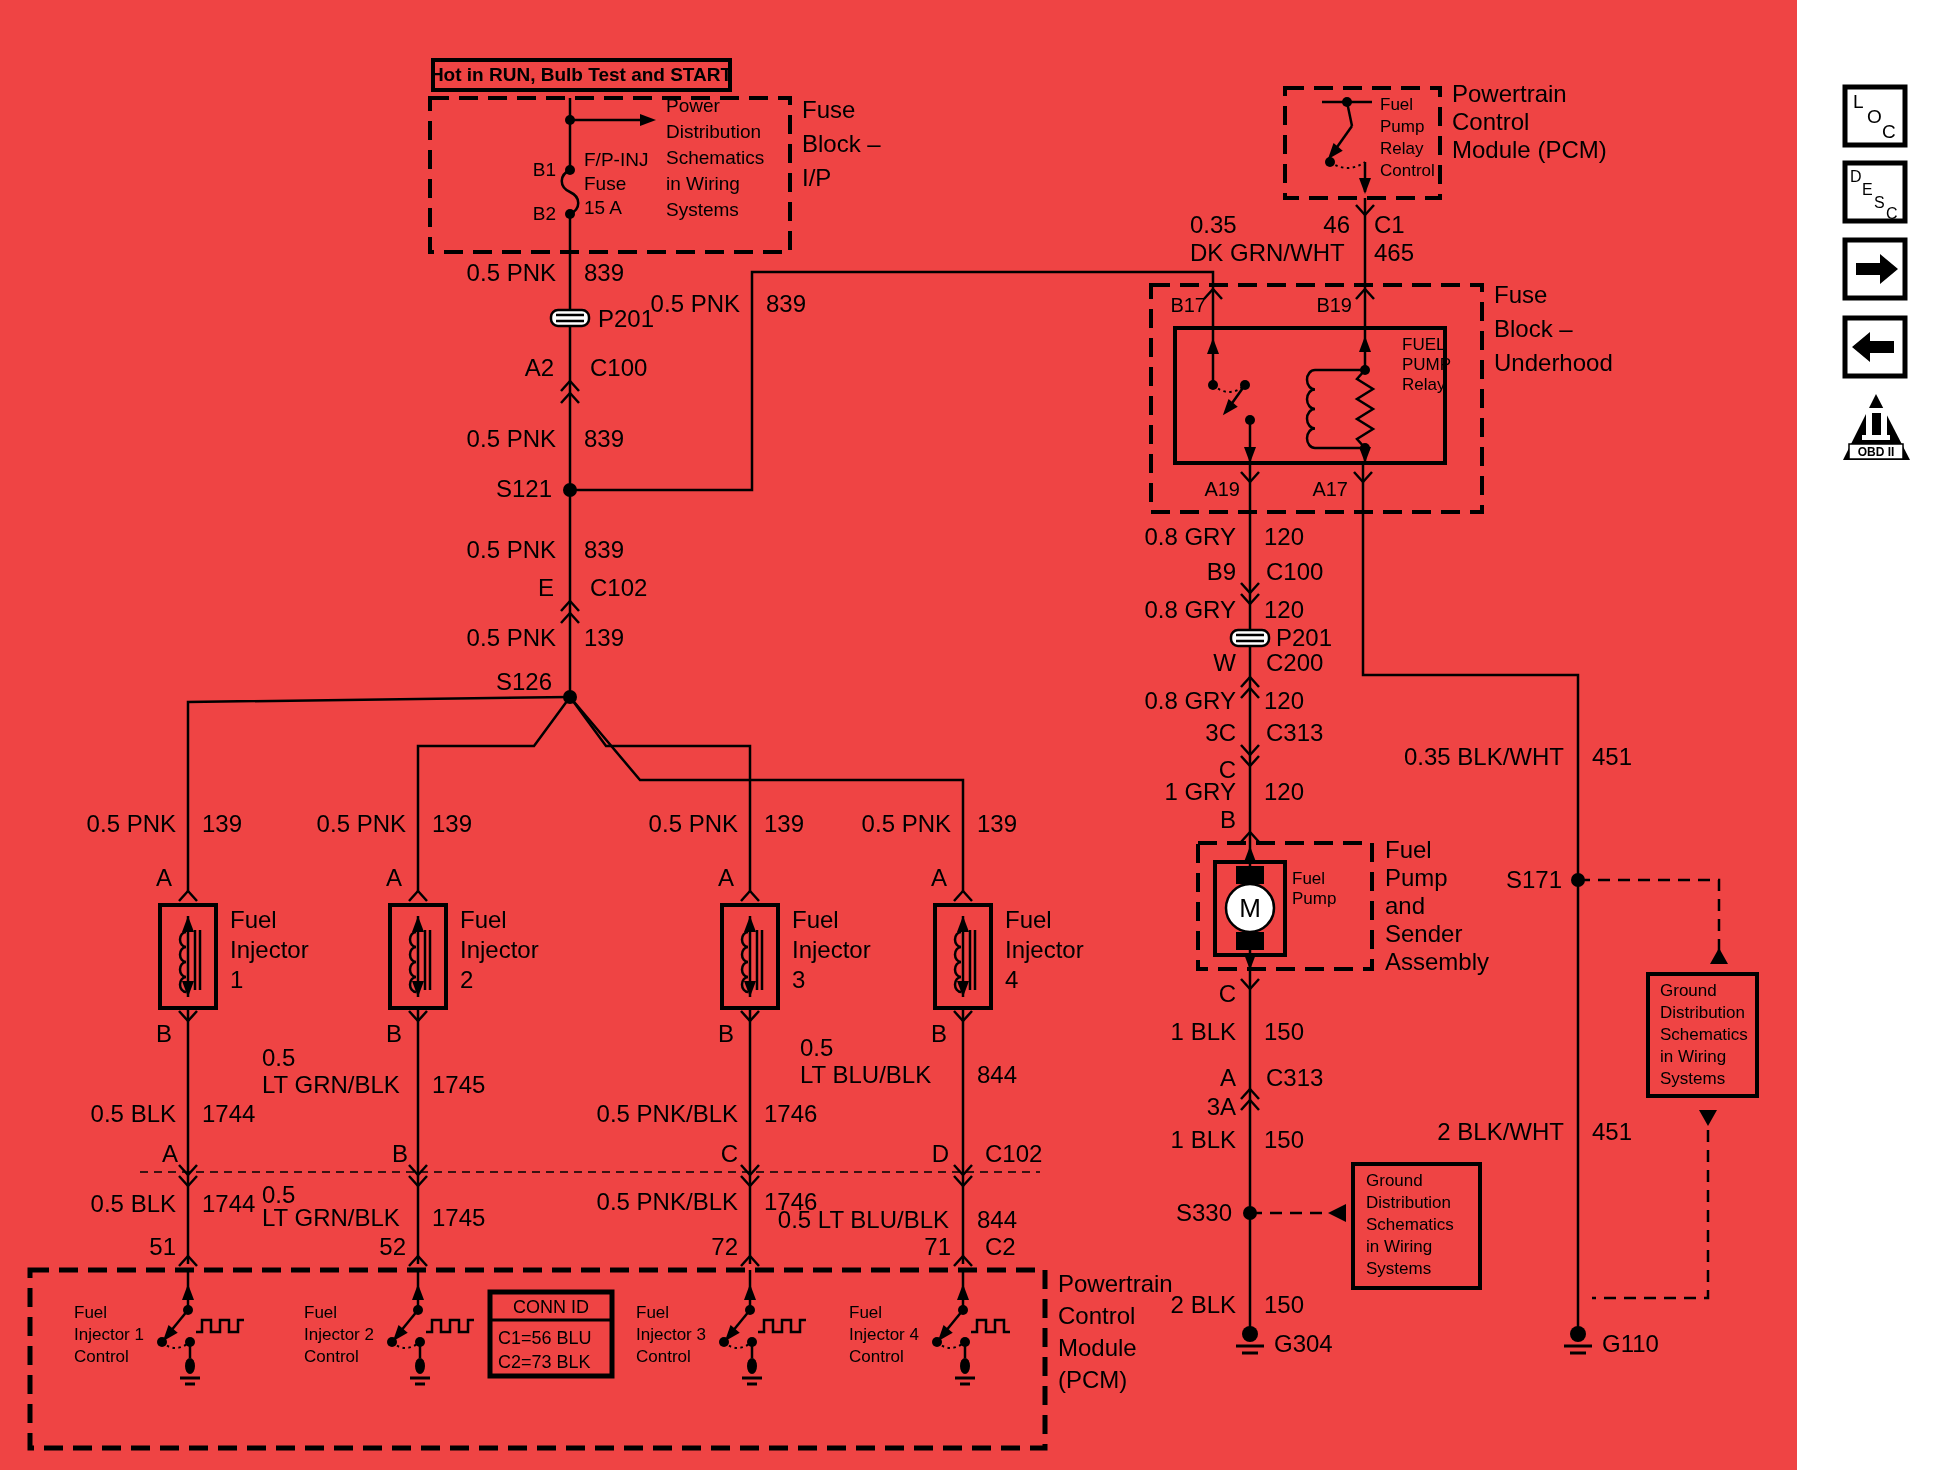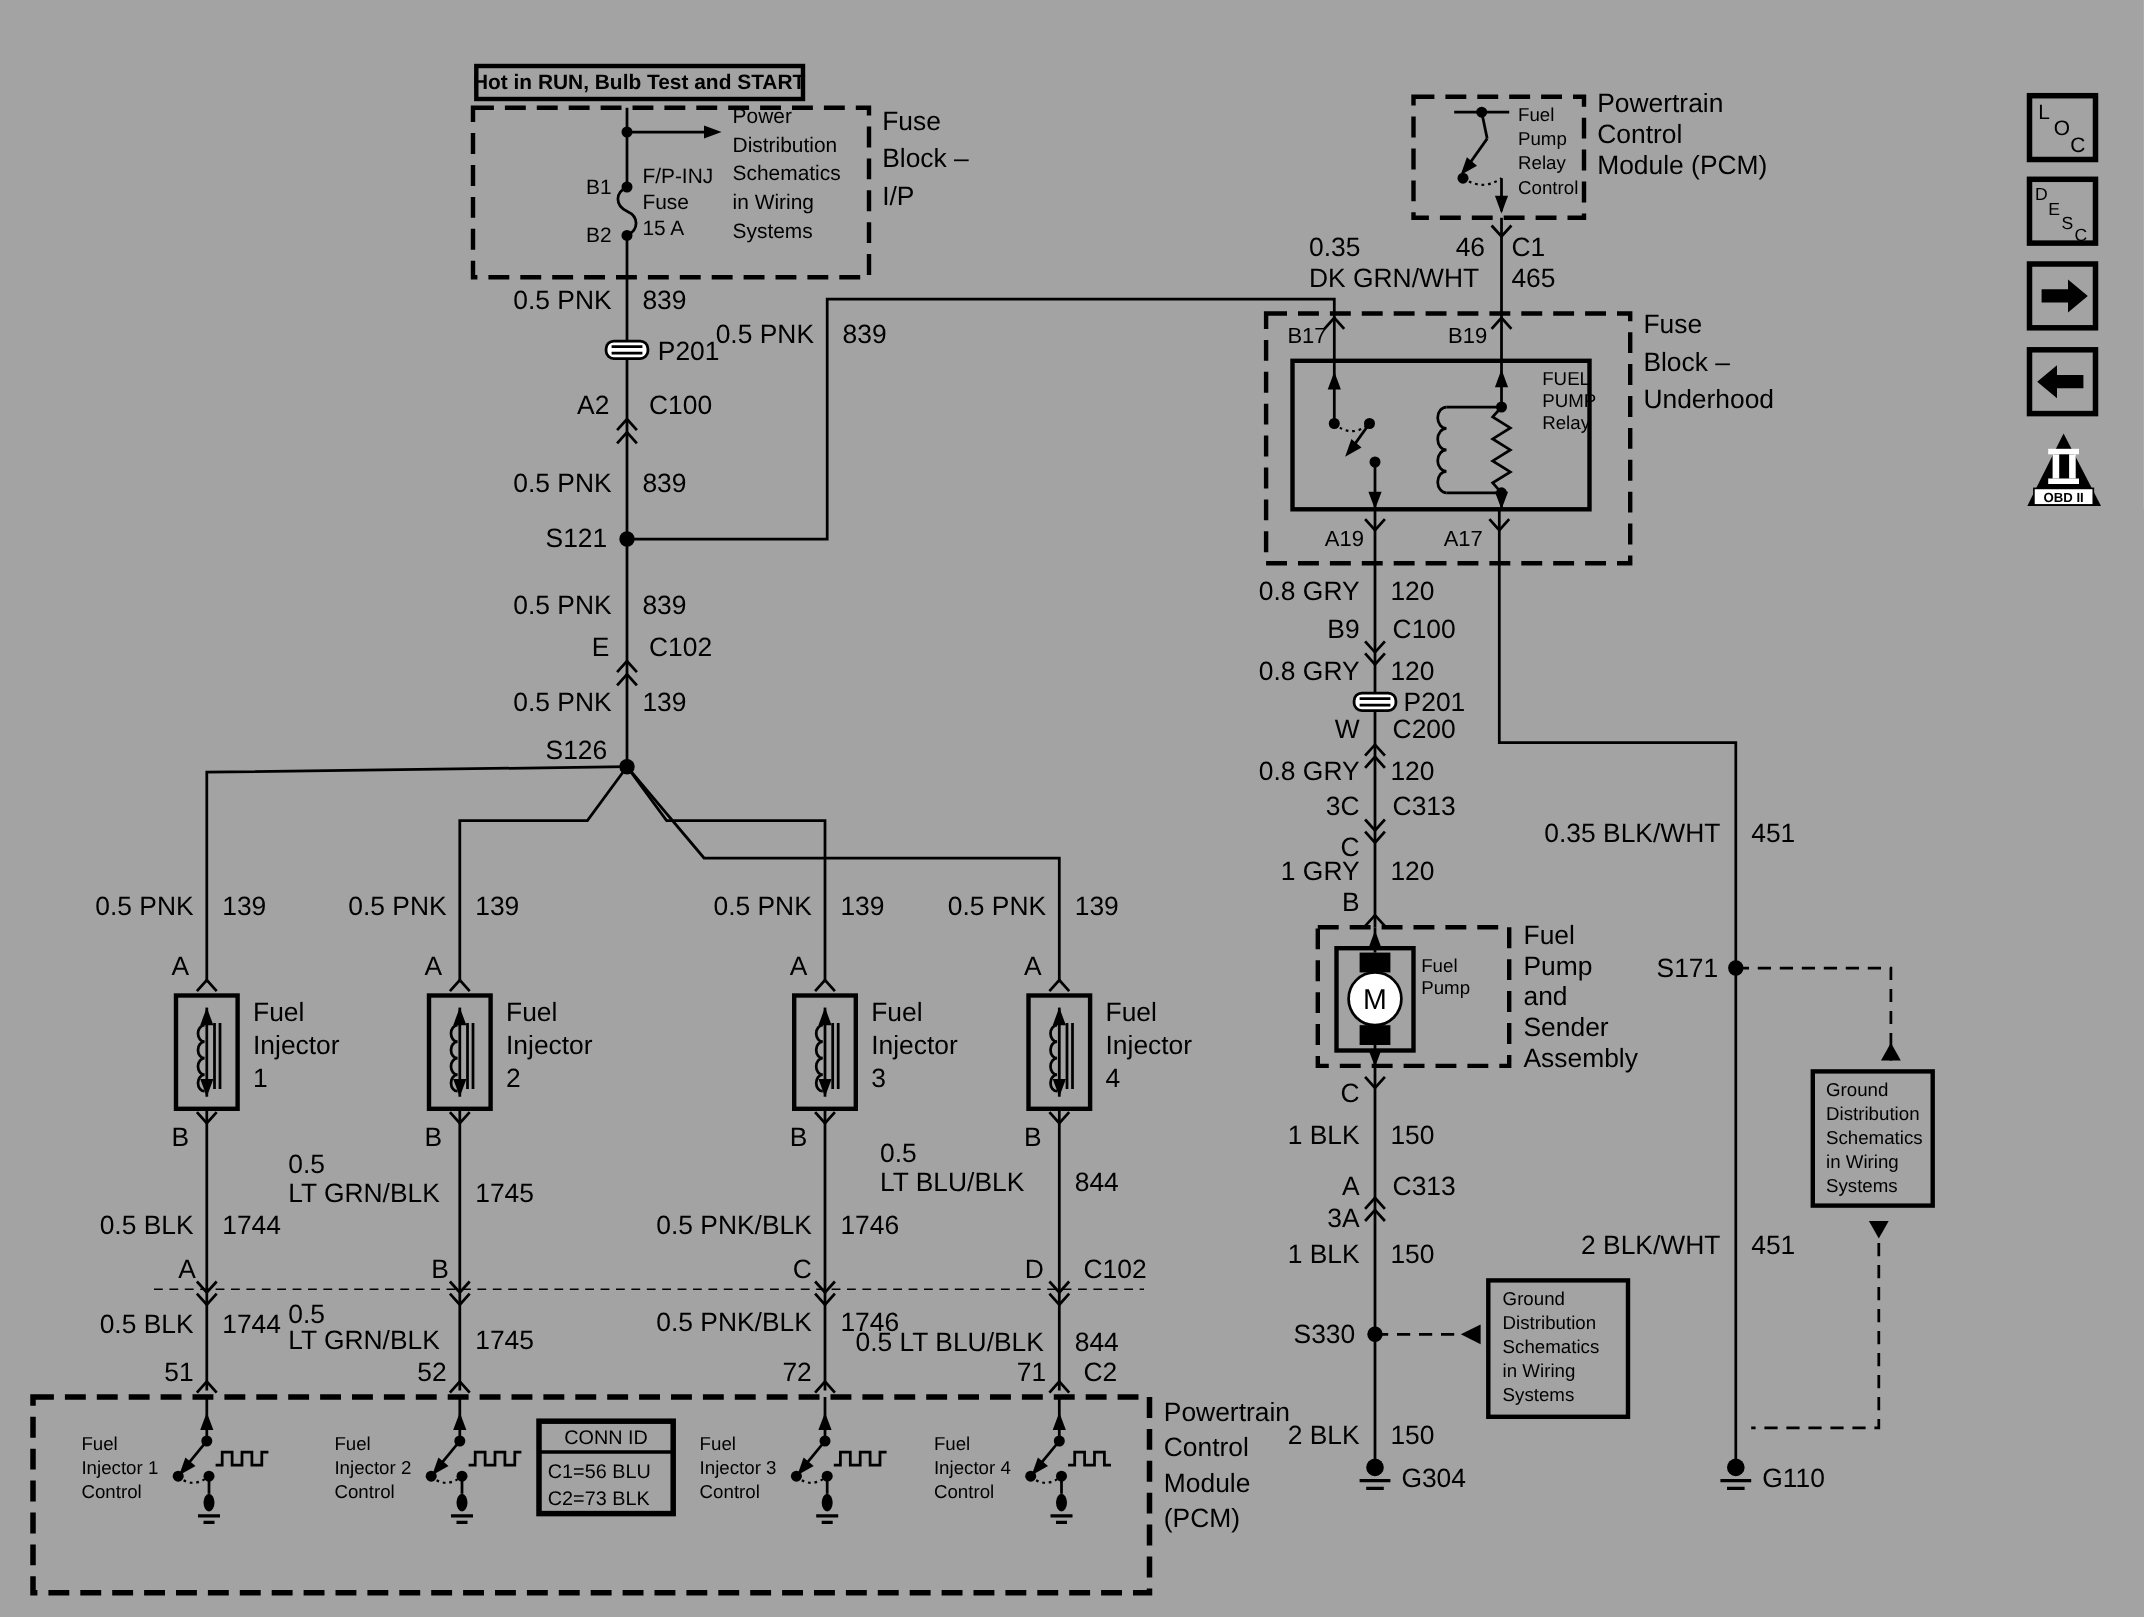--- a/index.html
+++ b/index.html
@@ -1,16 +1,16 @@
 <!DOCTYPE html>
 <html><head>
 <meta charset="utf-8">
 <style>
   html,body{margin:0;padding:0;background:#fff;}
-  .stage{width:1949px;height:1470px;background:#a3a3a3;position:relative;}
+  .stage{width:1797px;height:1470px;background:#ef4444;position:relative;}
   svg{display:block;}
   .w{stroke:#000;stroke-width:2.5;fill:none;}
   .w3{stroke:#000;stroke-width:3;fill:none;}
   .box{fill:none;stroke:#000;stroke-width:4;}
   .box5{fill:none;stroke:#000;stroke-width:5;}
   .dashed{stroke-dasharray:19,10;}
   .dashfine{stroke:#000;stroke-width:1.5;fill:none;stroke-dasharray:8,6;}
   .dashref{stroke:#000;stroke-width:2.5;fill:none;stroke-dasharray:12,8;}
   .dotted{stroke:#000;stroke-width:2;fill:none;stroke-dasharray:2.5,3.5;}
   .f{fill:#000;stroke:none;}

